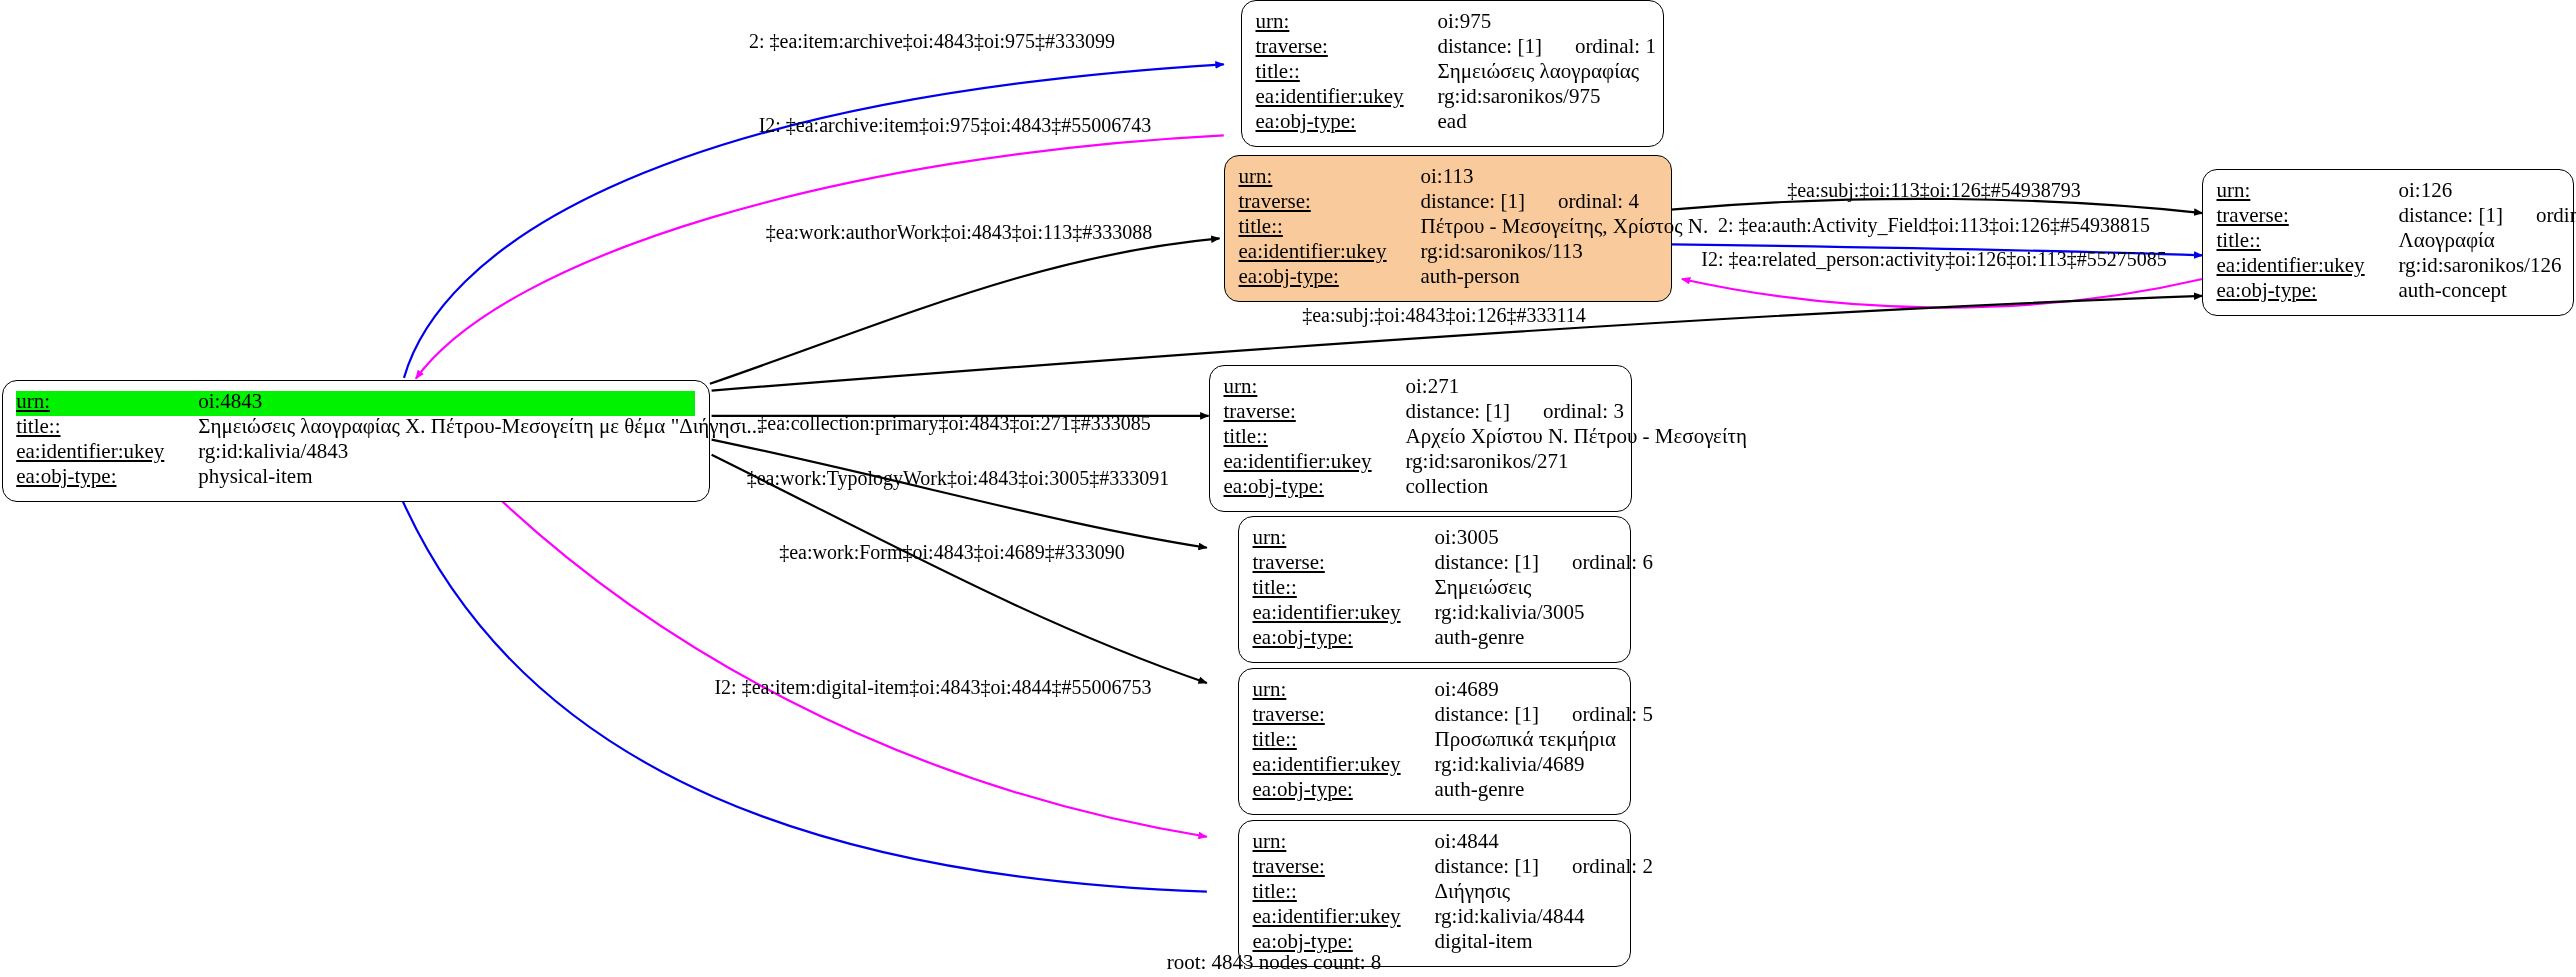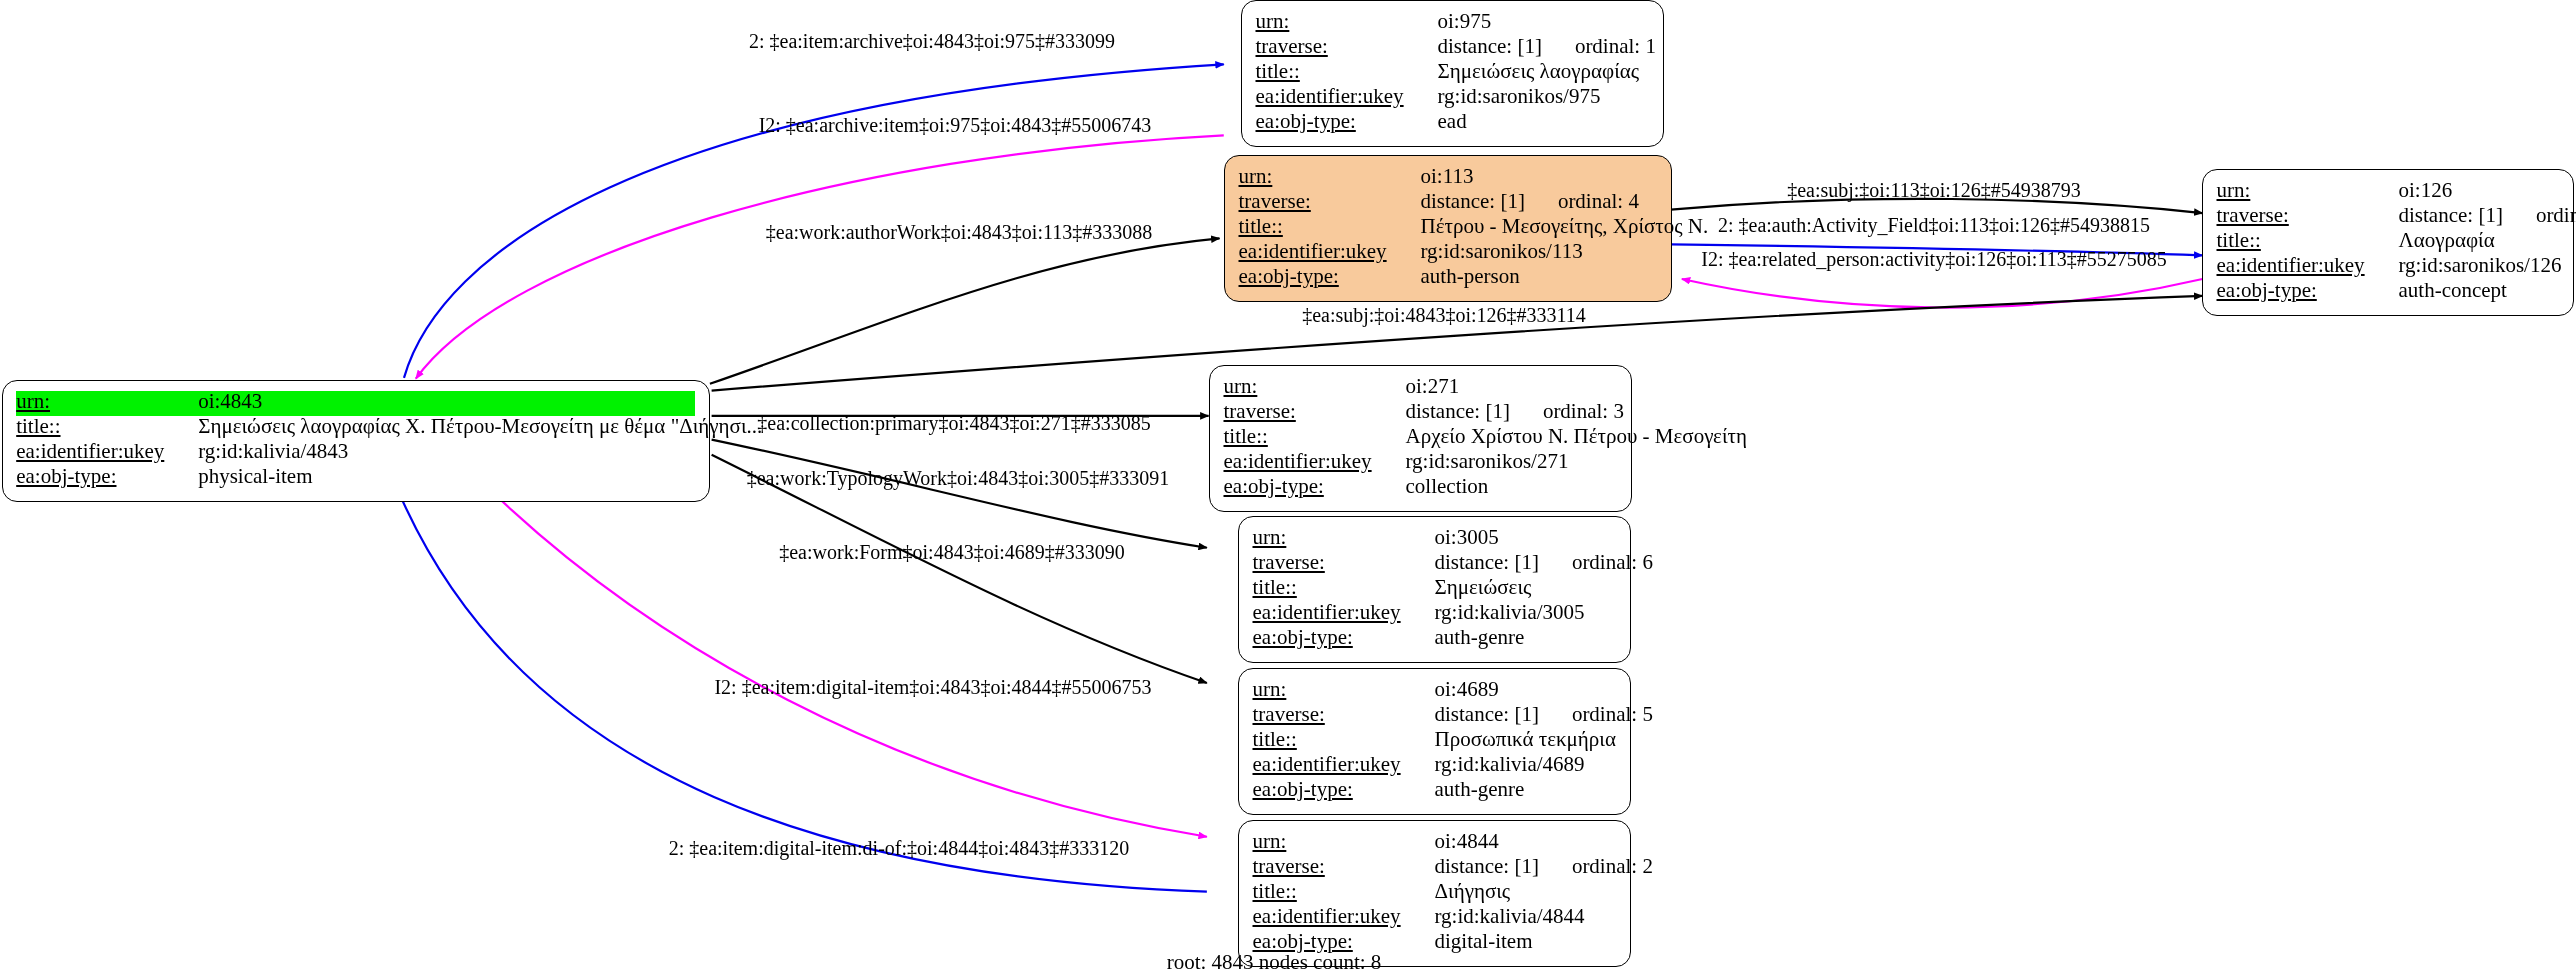--- a/index.html
+++ b/index.html
@@ -293,18 +293,17 @@
   <div class="edge-label" style="left:955px;top:125px;">I2: ‡ea:archive:item‡oi:975‡oi:4843‡#55006743</div>
   <div class="edge-label" style="left:959px;top:232px;">‡ea:work:authorWork‡oi:4843‡oi:113‡#333088</div>
   <div class="edge-label" style="left:1934px;top:190px;">‡ea:subj:‡oi:113‡oi:126‡#54938793</div>
   <div class="edge-label" style="left:1934px;top:225px;">2: ‡ea:auth:Activity_Field‡oi:113‡oi:126‡#54938815</div>
   <div class="edge-label" style="left:1934px;top:259px;text-align:center;">I2: ‡ea:related_person:activity‡oi:126‡oi:113‡#55275085</div>
   <div class="edge-label" style="left:1444px;top:315px;">‡ea:subj:‡oi:4843‡oi:126‡#333114</div>
   <div class="edge-label" style="left:954px;top:423px;">‡ea:collection:primary‡oi:4843‡oi:271‡#333085</div>
   <div class="edge-label" style="left:958px;top:478px;">‡ea:work:TypologyWork‡oi:4843‡oi:3005‡#333091</div>
   <div class="edge-label" style="left:952px;top:552px;">‡ea:work:Form‡oi:4843‡oi:4689‡#333090</div>
   <div class="edge-label" style="left:933px;top:687px;">I2: ‡ea:item:digital-item‡oi:4843‡oi:4844‡#55006753</div>
-  <div class="edge-label" style="left:899px;top:848px;">2: ‡ea:item:digital-item:di-of:‡oi:4844‡oi:4843‡#333120</div>
 
   <div class="caption" style="left:1274px;top:962px;">root: 4843 nodes count: 8</div>
 
 </div>
 
 
 </body></html>

